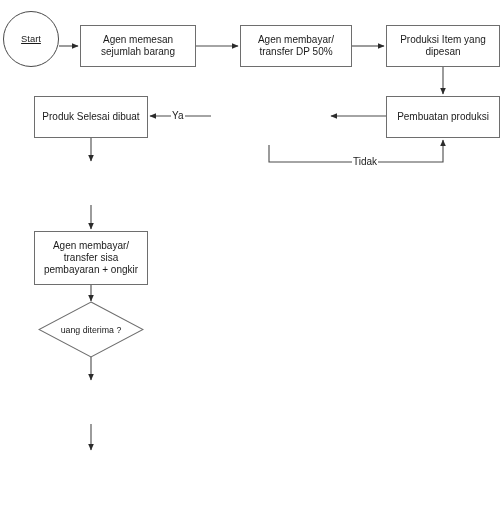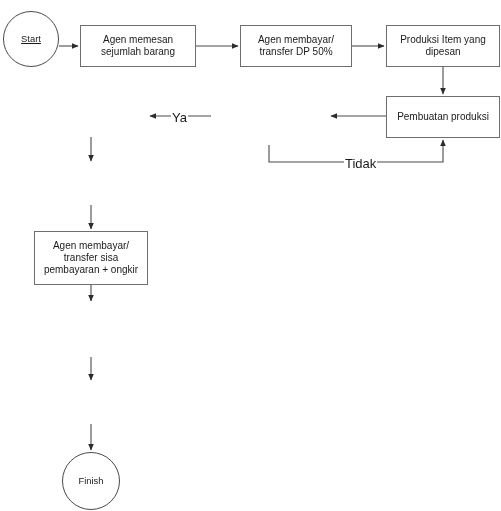--- a/index.html
+++ b/index.html
@@ -70,21 +70,21 @@
     display: flex;
     align-items: center;
     justify-content: center;
     font-size: 8.8px;
     color: #1a1a1a;
     text-align: center;
   }
   .edge-label {
     position: absolute;
     background: #ffffff;
-    font-size: 13px;
+    font-size: 10px;
     color: #1a1a1a;
     padding: 0 1px;
     line-height: 1;
     white-space: nowrap;
   }
 </style>
 </head>
 <body>
 
 <div id="canvas">
@@ -140,30 +140,36 @@
   <div class="node proc" style="left:386px; top:96px; width:114px; height:42px;">
     <span class="txt">Pembuatan produksi</span>
   </div>
 
   <div class="node proc" style="left:386px; top:25px; width:114px; height:42px;">
     <span class="txt">Produksi Item yang
 dipesan</span>
   </div>
 
 
+  <div class="node proc" style="left:34px; top:96px; width:114px; height:42px;">
+    <span class="txt">Produk Selesai dibuat</span>
+  </div>
 
 
   <div class="node proc" style="left:34px; top:231px; width:114px; height:54px;">
     <span class="txt">Agen membayar/
 transfer sisa
 pembayaran + ongkir</span>
   </div>
 
+  <div class="diamond-wrap" style="left:38px; top:301px; width:106px; height:57px;">
+    <svg width="106" height="57" viewBox="0 0 106 57">
+      <polygon points="53,1 105,28.5 53,56 1,28.5" fill="#ffffff" stroke="#6e6e6e" stroke-width="1.1"></polygon>
+    </svg>
+    <div class="diamond-label">uang diterima ?</div>
+  </div>
 
 
-  <div class="node term" style="left:62px; top:452px; width:58px; height:58px;">
-    <span class="txt">Finish</span>
-  </div>
 
   <div class="edge-label" style="left:171px; top:111px;">Ya</div>
-  <div class="edge-label" style="left:344px; top:157px;">Tidak</div>
+  <div class="edge-label" style="left:352px; top:157px;">Tidak</div>
 
 </div>
 
 </body></html>

